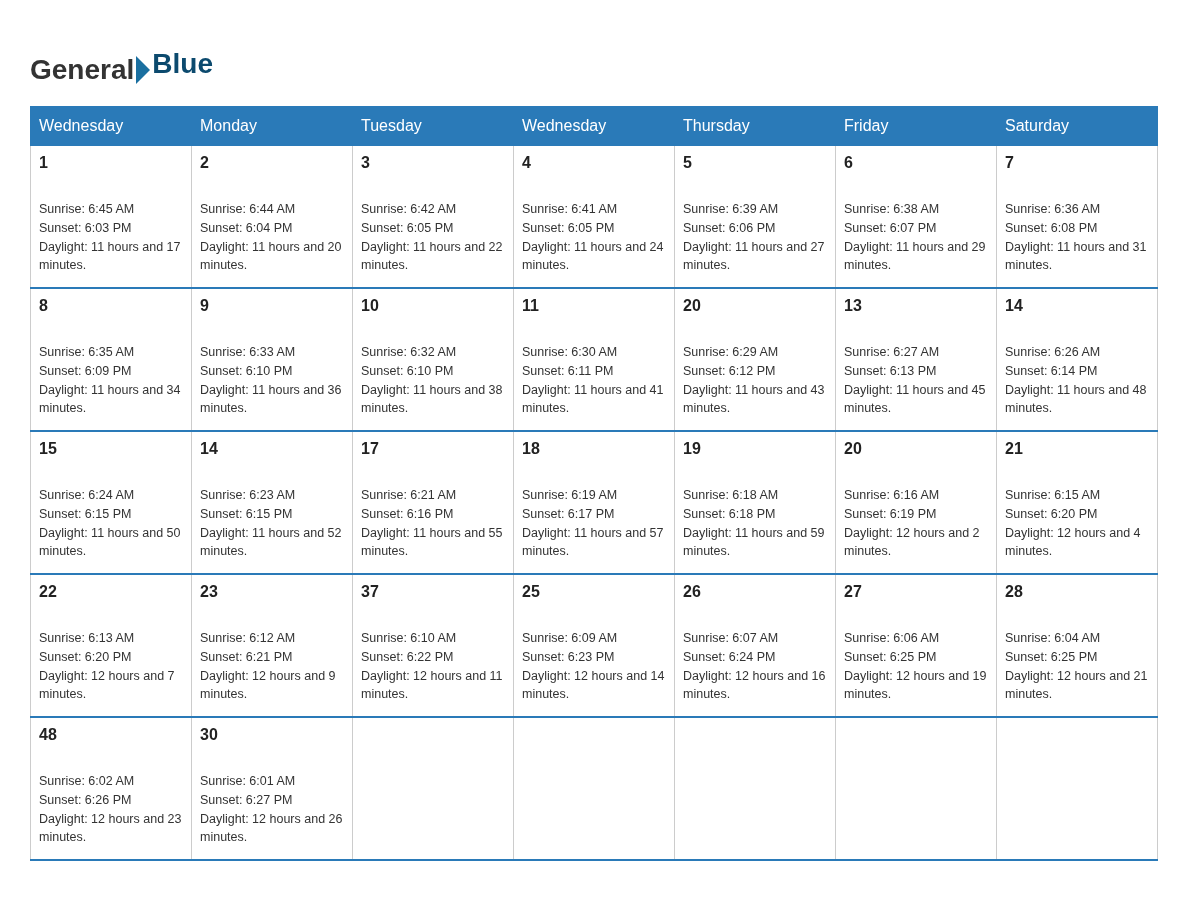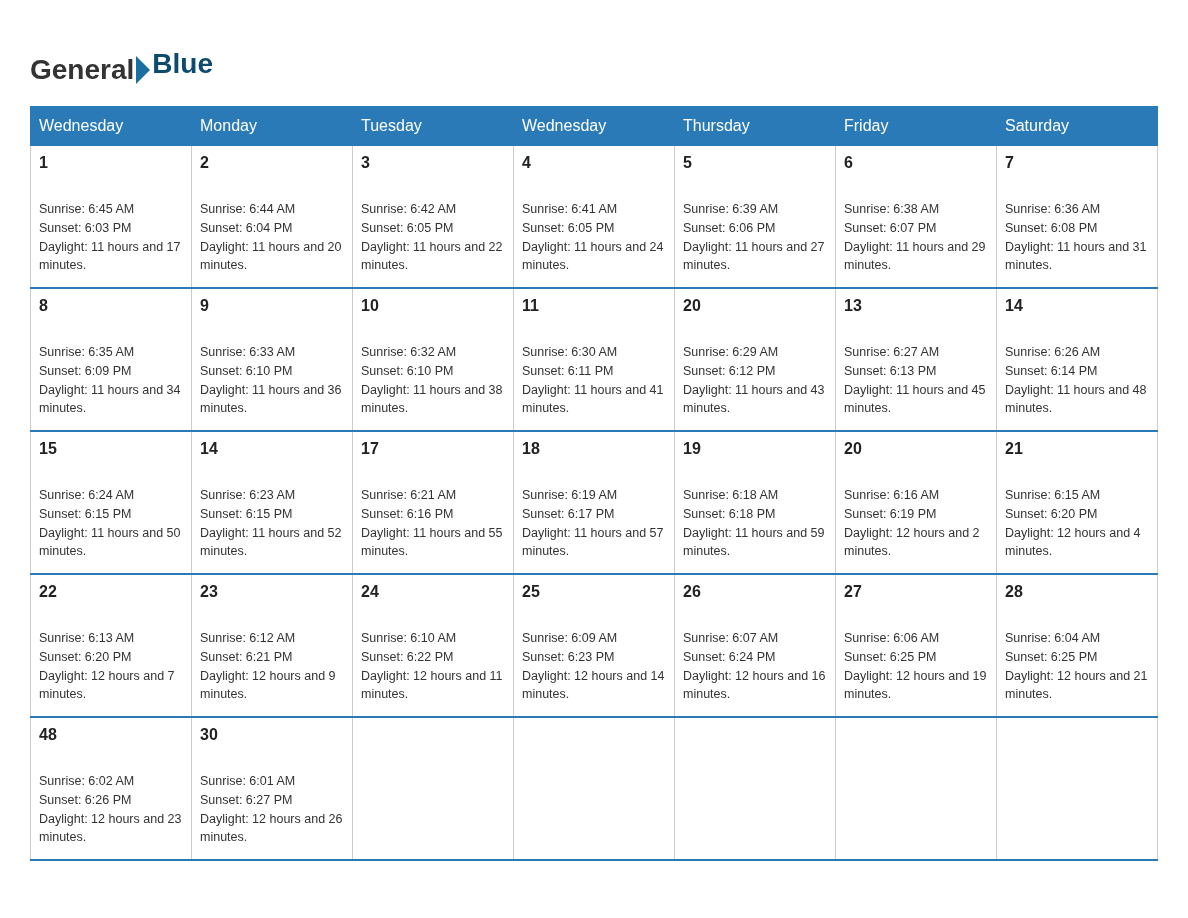--- a/index.html
+++ b/index.html
@@ -319,21 +319,21 @@
       </td>
         <td>
         <span class="day-number">23</span>
         <div class="day-info">
           Sunrise: 6:12 AM<br>
           Sunset: 6:21 PM<br>
           Daylight: 12 hours and 9 minutes.
         </div>
       </td>
         <td>
-        <span class="day-number">24</span>
+        <span class="day-number">37</span>
         <div class="day-info">
           Sunrise: 6:10 AM<br>
           Sunset: 6:22 PM<br>
           Daylight: 12 hours and 11 minutes.
         </div>
       </td>
         <td>
         <span class="day-number">25</span>
         <div class="day-info">
           Sunrise: 6:09 AM<br>

